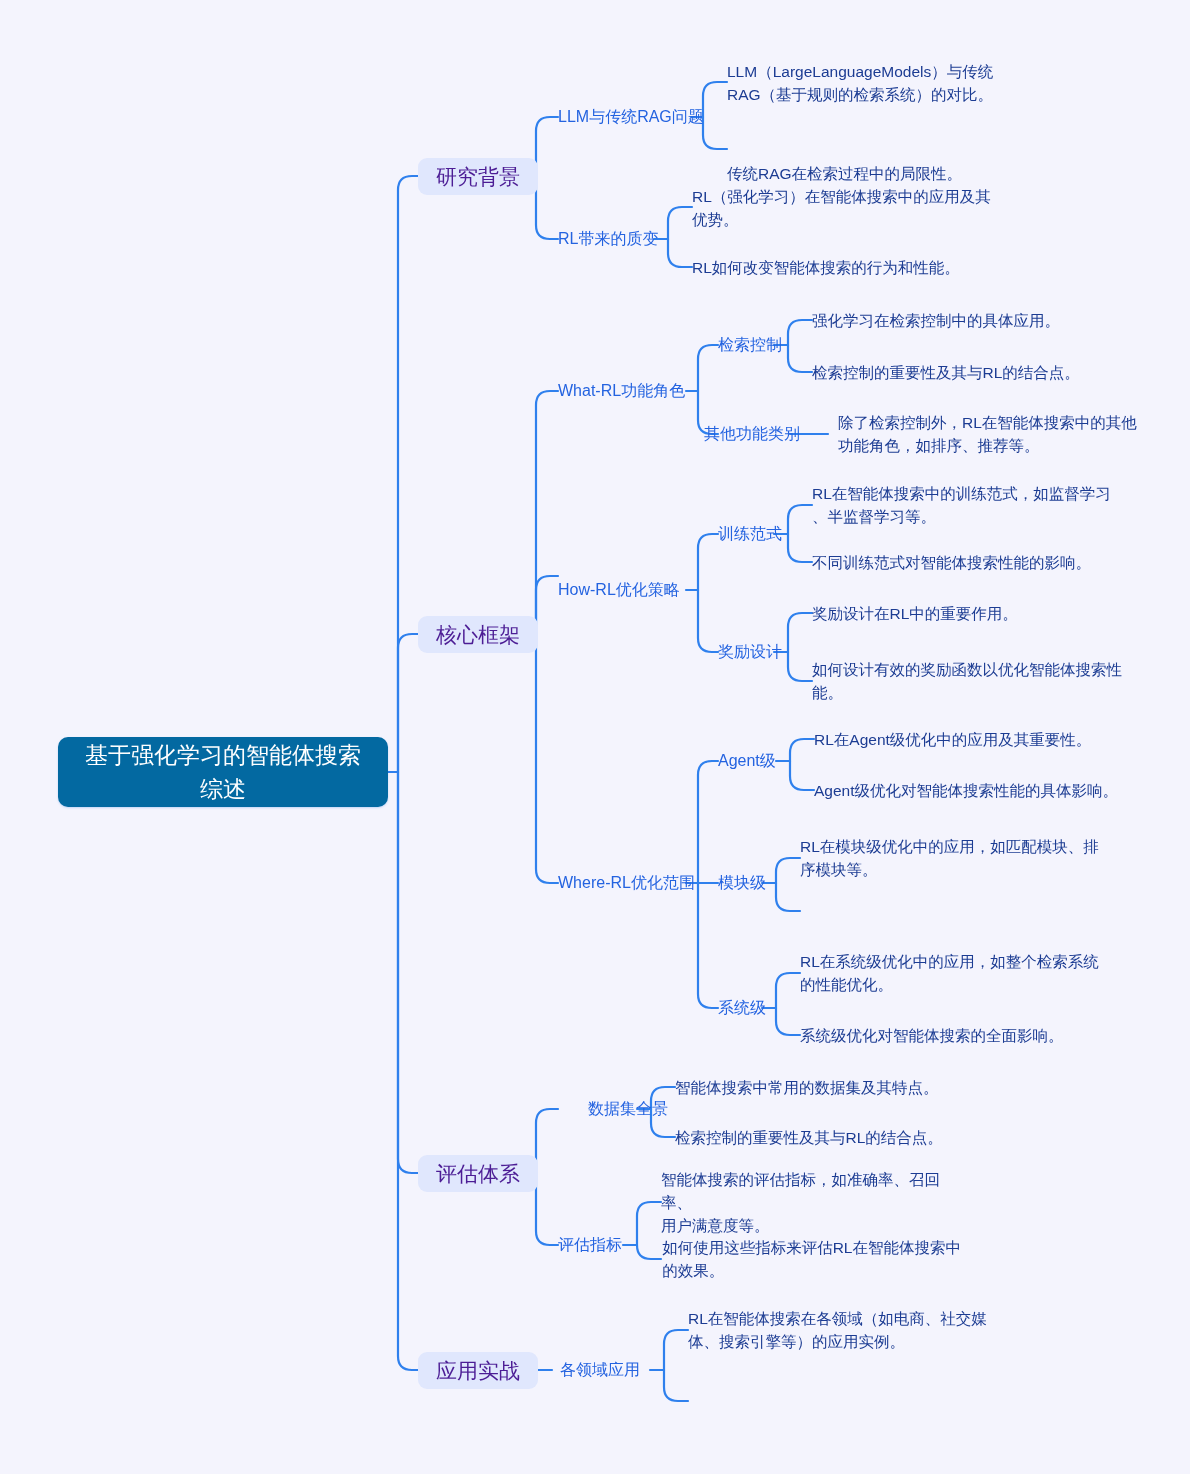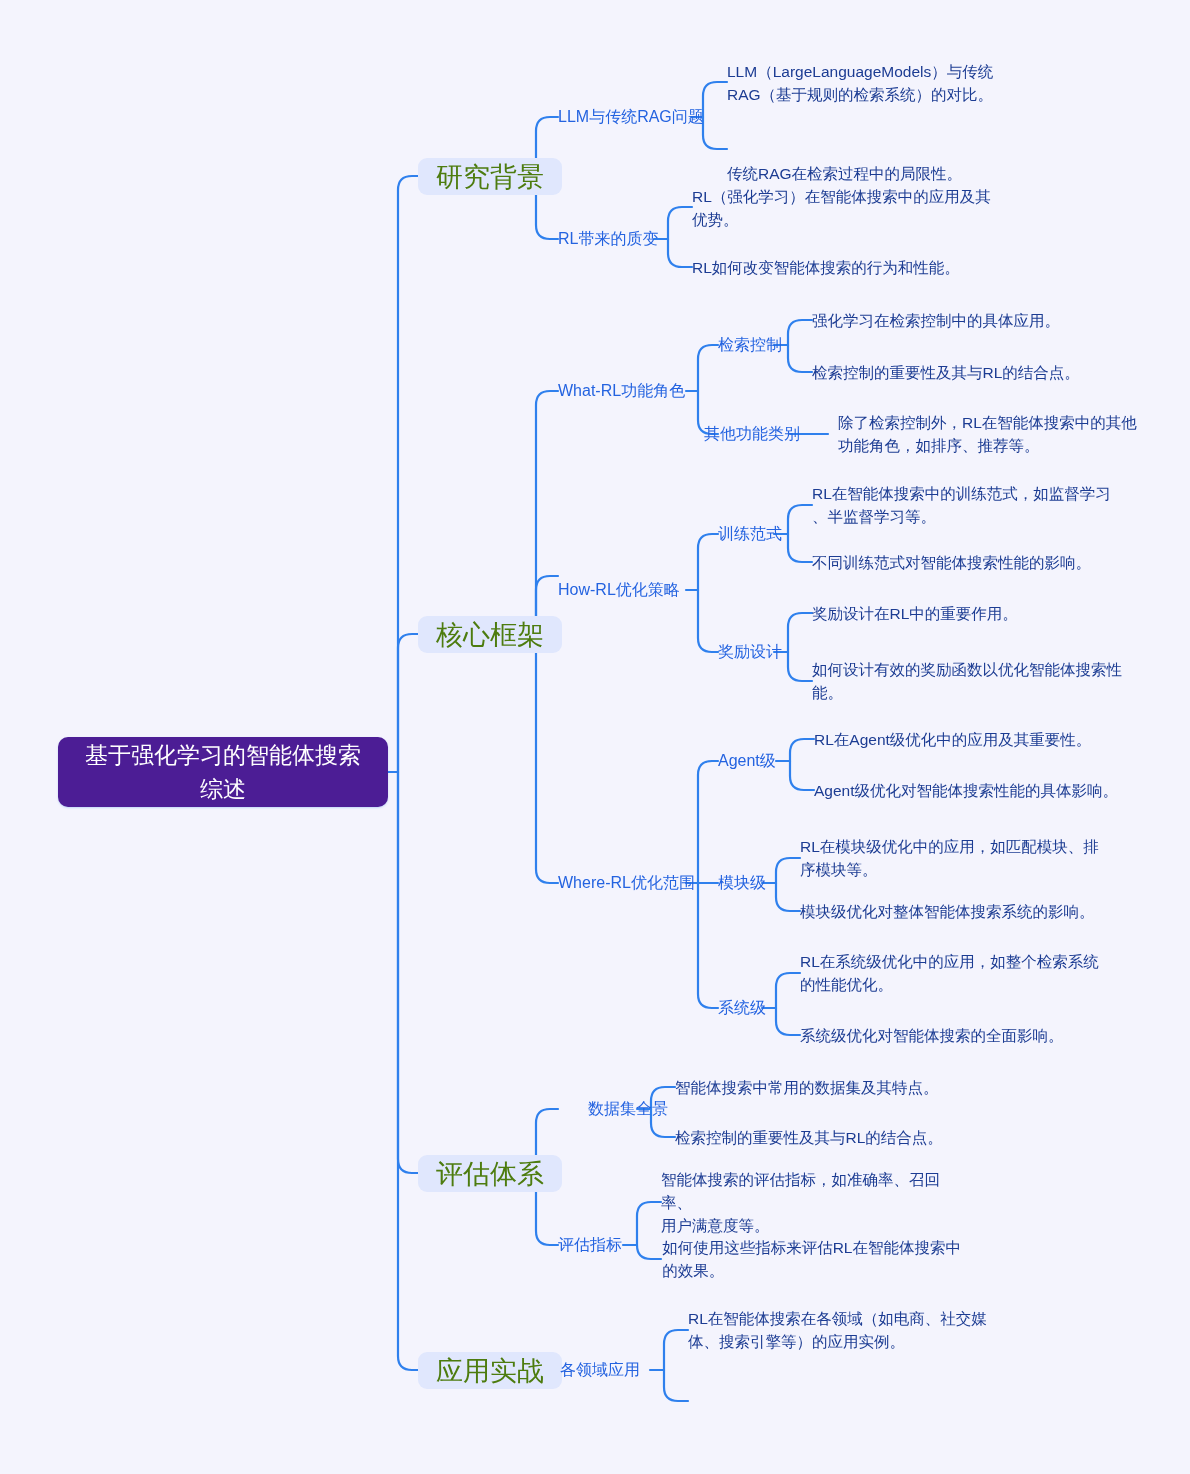--- a/index.html
+++ b/index.html
@@ -10,37 +10,37 @@
     overflow:hidden;
     position:relative;
   }
   #mindmap{position:absolute;left:0;top:0;width:1190px;height:1474px;}
   svg.links{position:absolute;left:0;top:0;width:1190px;height:1474px;pointer-events:none;}
 
   .node{position:absolute;box-sizing:border-box;}
 
   
   .root{
-    background:#4c1d95;
+    background:#0369a1;
     color:#ffffff;
     border-radius:10px;
     font-size:23px;
     line-height:34px;
     text-align:center;
     padding:14px 18px;
     display:flex;align-items:center;justify-content:center;
     box-shadow:0 1px 2px rgba(47,128,237,.25);
   }
 
   
   .lvl1{
     background:#e0e7fd;
-    color:#4d7c0f;
+    color:#4c1d95;
     border-radius:9px;
-    font-size:27px;
+    font-size:21px;
     line-height:26px;
     padding:9px 18px;
     display:flex;align-items:center;justify-content:center;
     white-space:nowrap;
   }
 
   
   .lvl2{
     color:#2463e0;
     font-size:16px;
@@ -238,23 +238,20 @@
   <div class="node leaf" style="left:814px;top:779px;width:330px;height:23px;">
     <span style="white-space:pre-line;">Agent级优化对智能体搜索性能的具体影响。</span>
   </div>
   <div class="node lvl2" style="left:718px;top:872px;height:22px;">
     <span>模块级</span>
   </div>
   <div class="node leaf" style="left:800px;top:835px;width:300px;height:46px;">
     <span style="white-space:pre-line;">RL在模块级优化中的应用，如匹配模块、排
 序模块等。</span>
   </div>
-  <div class="node leaf" style="left:800px;top:900px;width:330px;height:23px;">
-    <span style="white-space:pre-line;">模块级优化对整体智能体搜索系统的影响。</span>
-  </div>
   <div class="node lvl2" style="left:718px;top:997px;height:22px;">
     <span>系统级</span>
   </div>
   <div class="node leaf" style="left:800px;top:950px;width:300px;height:46px;">
     <span style="white-space:pre-line;">RL在系统级优化中的应用，如整个检索系统
 的性能优化。</span>
   </div>
   <div class="node leaf" style="left:800px;top:1024px;width:330px;height:23px;">
     <span style="white-space:pre-line;">系统级优化对智能体搜索的全面影响。</span>
   </div>

